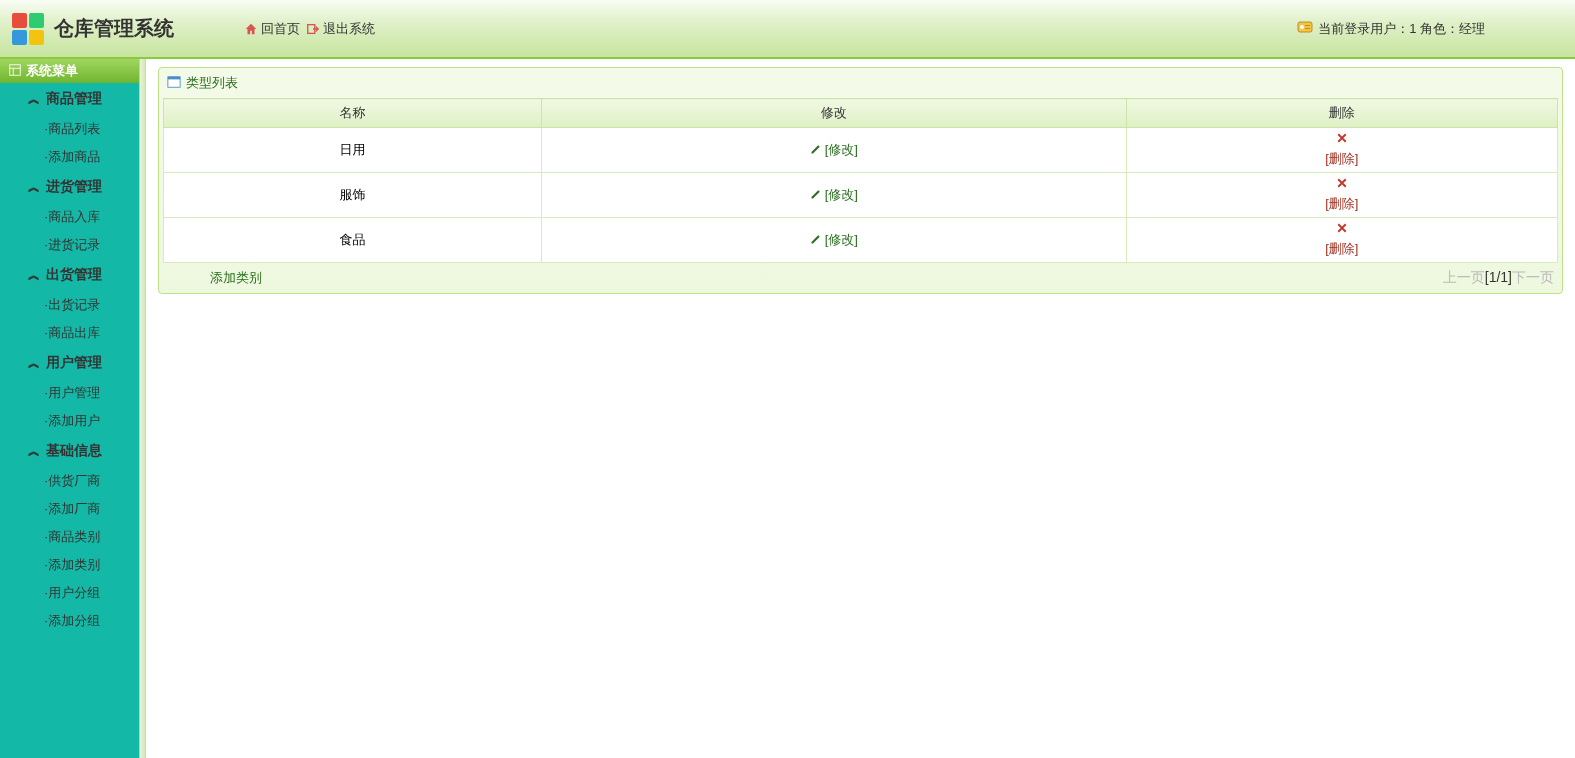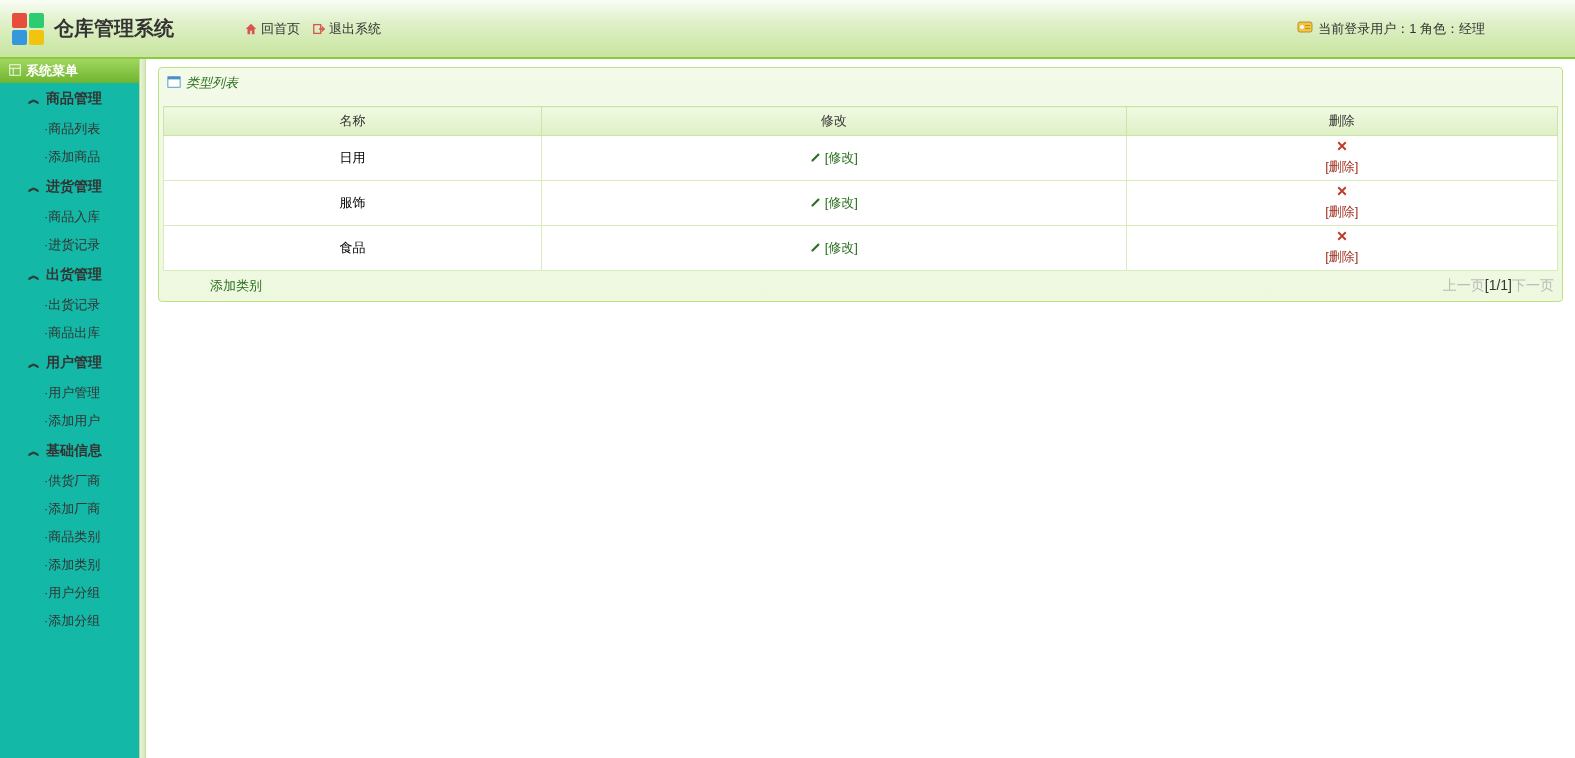--- a/index.html
+++ b/index.html
@@ -17,21 +17,21 @@
       width: 36px; height: 36px;
       margin-left: 10px;
       position: relative;
     }
     .win-quad { position: absolute; width: 15px; height: 15px; border-radius: 2px; }
     .wq1 { top: 2px; left: 2px; background: #e74c3c; }
     .wq2 { top: 2px; right: 2px; background: #2ecc71; }
     .wq3 { bottom: 2px; left: 2px; background: #3498db; }
     .wq4 { bottom: 2px; right: 2px; background: #f1c40f; }
     .app-title { font-size: 20px; font-weight: bold; color: #333; margin-left: 8px; }
-    .top-actions { margin-left: 70px; display: flex; gap: 12px; }
+    .top-actions { margin-left: 70px; display: flex; gap: 6px; }
     .top-action { display: flex; align-items: center; gap: 3px; color: #333; cursor: pointer; font-size: 13px; }
     .home-ic { width: 14px; height: 14px; position: relative; }
     .home-ic svg { width: 14px; height: 14px; }
     .exit-ic { width: 14px; height: 14px; }
     .exit-ic svg { width: 14px; height: 14px; }
     .user-info { position: absolute; right: 90px; display: flex; align-items: center; gap: 5px; color: #333; font-size: 13px; padding-left: 40px; }
     .user-ic svg { width: 16px; height: 16px; }
     
     .main-layout { display: flex; height: calc(100vh - 44px); }
     
@@ -74,24 +74,23 @@
     .panel {
       border: 1px solid #bde089;
       border-radius: 4px;
       background: linear-gradient(to bottom, #f3fae8, #eef8df);
       padding: 4px;
     }
     .panel-title {
       display: flex;
       align-items: center;
       gap: 5px;
-      padding: 2px 4px 14px;
+      padding: 2px 4px 6px;
       color: #2a6e1e;
       font-size: 13px;
-      font-style: italic;
     }
     .panel-title-ic svg { width: 14px; height: 14px; }
     
     .data-table { width: 100%; border-collapse: collapse; background: #fff; }
     .data-table th {
       background: linear-gradient(to bottom, #f0f9e2, #dff0c5);
       border: 1px solid #cbe5a6;
       padding: 5px;
       font-weight: normal;
       color: #333;

